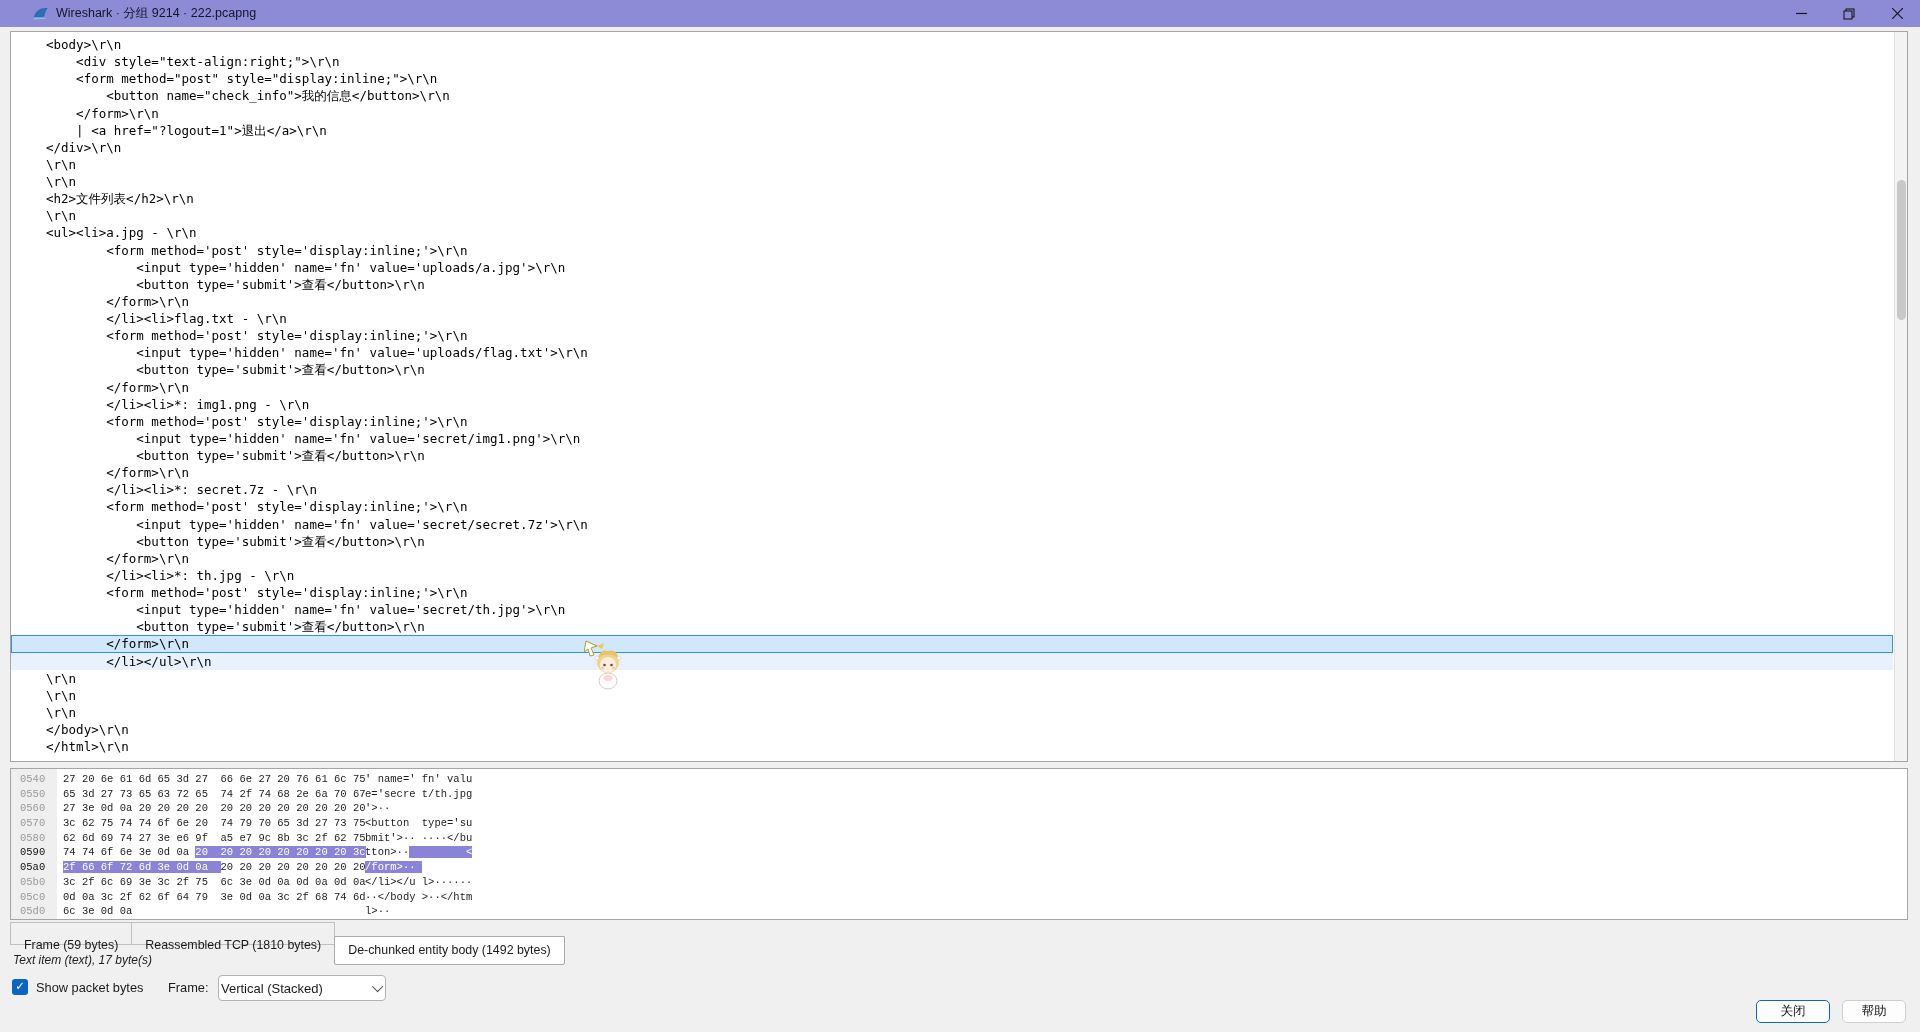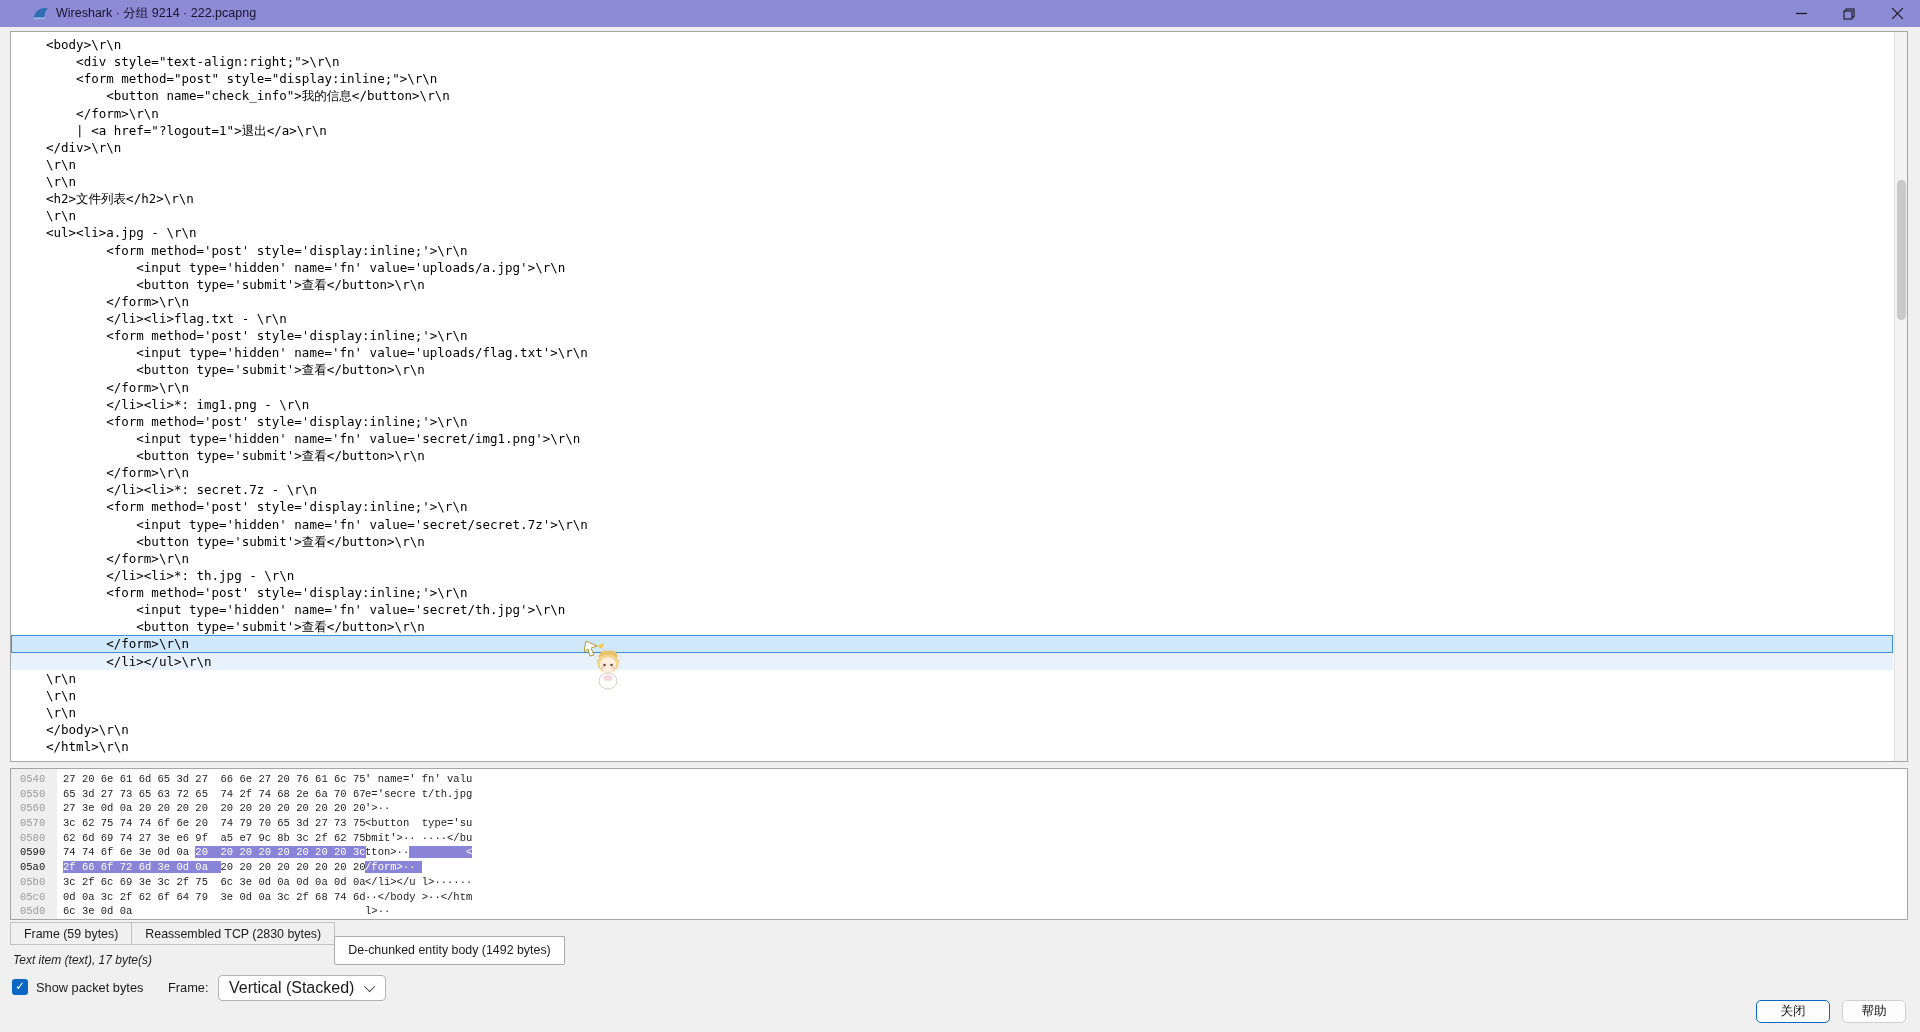--- a/index.html
+++ b/index.html
@@ -57,41 +57,41 @@
   .hoff { display:inline-block; width:46px; padding-left:9px; color:#9a9a9a; }
   .hoff.active { color:#111; }
   .hbytes { position:absolute; left:52px; top:0; }
   .hascii { position:absolute; left:354px; top:0; }
   .hsel { background:#8a84d8; color:#fff; }
 
   
   .tabs { position:absolute; left:10px; top:920px; height:30px; display:flex; align-items:flex-start; }
   .tab {
     font-size:12.4px; background:#f0f0f0; border:1px solid #c0c0c0;
-    height:23px; margin-top:2px; padding:4px 13px 0; margin-left:-1px; white-space:nowrap;
+    height:23px; margin-top:2px; padding:15px 13px 0; margin-left:-1px; white-space:nowrap;
   }
   .tab:first-child { margin-left:0; }
   .tab.active {
     background:#ffffff; border-color:#ababab; height:29px; margin-top:16px;
     padding-top:6px; position:relative; z-index:2; border-radius:0 0 2px 2px;
   }
 
   
   .status-text { position:absolute; left:13px; top:953px; font-style:italic; font-size:12px; color:#1f1f1f; }
   .chk {
     position:absolute; left:12px; top:979px; width:16px; height:16px;
     background:#0a66c2; border-radius:3px; color:#fff; font-size:11.5px;
     display:flex; align-items:center; justify-content:center; line-height:1;
   }
   .chk-label { position:absolute; left:36px; top:980px; font-size:12.8px; }
   .layout-label { position:absolute; left:168px; top:980px; font-size:12.8px; }
   .combo {
     position:absolute; left:218px; top:975px; width:168px; height:26px;
     background:#fff; border:1px solid #b3b3b3; border-radius:4px;
-    display:flex; align-items:center; padding:0 10px; font-size:16px;
+    display:flex; align-items:center; padding:0 2px; font-size:13px;
   }
   .combo .combo-value { flex:1; }
   .combo .chev {
     width:8px; height:8px; border-left:1.4px solid #444; border-bottom:1.4px solid #444;
     transform:rotate(-45deg) translateY(-2px); flex:0 0 auto;
   }
 
   
   .dlg-btn {
     position:absolute; top:1000px; height:23px; background:#fdfdfd;
@@ -195,21 +195,21 @@
         <div class="hrow"><span class="hoff active">0590</span><span class="hbytes"><span class="hb">74 </span><span class="hb">74 </span><span class="hb">6f </span><span class="hb">6e </span><span class="hb">3e </span><span class="hb">0d </span><span class="hb">0a </span><span class="hb hsel">20  </span><span class="hb hsel">20 </span><span class="hb hsel">20 </span><span class="hb hsel">20 </span><span class="hb hsel">20 </span><span class="hb hsel">20 </span><span class="hb hsel">20 </span><span class="hb hsel">20 </span><span class="hb hsel">3c</span></span><span class="hascii"><span class="hc">t</span><span class="hc">t</span><span class="hc">o</span><span class="hc">n</span><span class="hc">&gt;</span><span class="hc">·</span><span class="hc">·</span><span class="hc hsel">  </span><span class="hc hsel"> </span><span class="hc hsel"> </span><span class="hc hsel"> </span><span class="hc hsel"> </span><span class="hc hsel"> </span><span class="hc hsel"> </span><span class="hc hsel"> </span><span class="hc hsel">&lt;</span></span></div>
         <div class="hrow"><span class="hoff active">05a0</span><span class="hbytes"><span class="hb hsel">2f </span><span class="hb hsel">66 </span><span class="hb hsel">6f </span><span class="hb hsel">72 </span><span class="hb hsel">6d </span><span class="hb hsel">3e </span><span class="hb hsel">0d </span><span class="hb hsel">0a  </span><span class="hb">20 </span><span class="hb">20 </span><span class="hb">20 </span><span class="hb">20 </span><span class="hb">20 </span><span class="hb">20 </span><span class="hb">20 </span><span class="hb">20</span></span><span class="hascii"><span class="hc hsel">/</span><span class="hc hsel">f</span><span class="hc hsel">o</span><span class="hc hsel">r</span><span class="hc hsel">m</span><span class="hc hsel">&gt;</span><span class="hc hsel">·</span><span class="hc hsel">· </span><span class="hc"> </span><span class="hc"> </span><span class="hc"> </span><span class="hc"> </span><span class="hc"> </span><span class="hc"> </span><span class="hc"> </span><span class="hc"> </span></span></div>
         <div class="hrow"><span class="hoff">05b0</span><span class="hbytes"><span class="hb">3c </span><span class="hb">2f </span><span class="hb">6c </span><span class="hb">69 </span><span class="hb">3e </span><span class="hb">3c </span><span class="hb">2f </span><span class="hb">75  </span><span class="hb">6c </span><span class="hb">3e </span><span class="hb">0d </span><span class="hb">0a </span><span class="hb">0d </span><span class="hb">0a </span><span class="hb">0d </span><span class="hb">0a</span></span><span class="hascii"><span class="hc">&lt;</span><span class="hc">/</span><span class="hc">l</span><span class="hc">i</span><span class="hc">&gt;</span><span class="hc">&lt;</span><span class="hc">/</span><span class="hc">u </span><span class="hc">l</span><span class="hc">&gt;</span><span class="hc">·</span><span class="hc">·</span><span class="hc">·</span><span class="hc">·</span><span class="hc">·</span><span class="hc">·</span></span></div>
         <div class="hrow"><span class="hoff">05c0</span><span class="hbytes"><span class="hb">0d </span><span class="hb">0a </span><span class="hb">3c </span><span class="hb">2f </span><span class="hb">62 </span><span class="hb">6f </span><span class="hb">64 </span><span class="hb">79  </span><span class="hb">3e </span><span class="hb">0d </span><span class="hb">0a </span><span class="hb">3c </span><span class="hb">2f </span><span class="hb">68 </span><span class="hb">74 </span><span class="hb">6d</span></span><span class="hascii"><span class="hc">·</span><span class="hc">·</span><span class="hc">&lt;</span><span class="hc">/</span><span class="hc">b</span><span class="hc">o</span><span class="hc">d</span><span class="hc">y </span><span class="hc">&gt;</span><span class="hc">·</span><span class="hc">·</span><span class="hc">&lt;</span><span class="hc">/</span><span class="hc">h</span><span class="hc">t</span><span class="hc">m</span></span></div>
         <div class="hrow"><span class="hoff">05d0</span><span class="hbytes"><span class="hb">6c </span><span class="hb">3e </span><span class="hb">0d </span><span class="hb">0a</span></span><span class="hascii"><span class="hc">l</span><span class="hc">&gt;</span><span class="hc">·</span><span class="hc">·</span></span></div>
       </div>
   </div>
 
   <div class="tabs">
       <div class="tab">Frame (59 bytes)</div>
-      <div class="tab">Reassembled TCP (2830 bytes)</div>
+      <div class="tab">Reassembled TCP (1810 bytes)</div>
       <div class="tab active">De-chunked entity body (1492 bytes)</div>
     </div>
 
   <div class="status-text">Text item (text), 17 byte(s)</div>
 
   <div class="chk">
       <span>✓</span>
     </div>
   <div class="chk-label">Show packet bytes</div>
   <div class="layout-label">Frame:</div>

